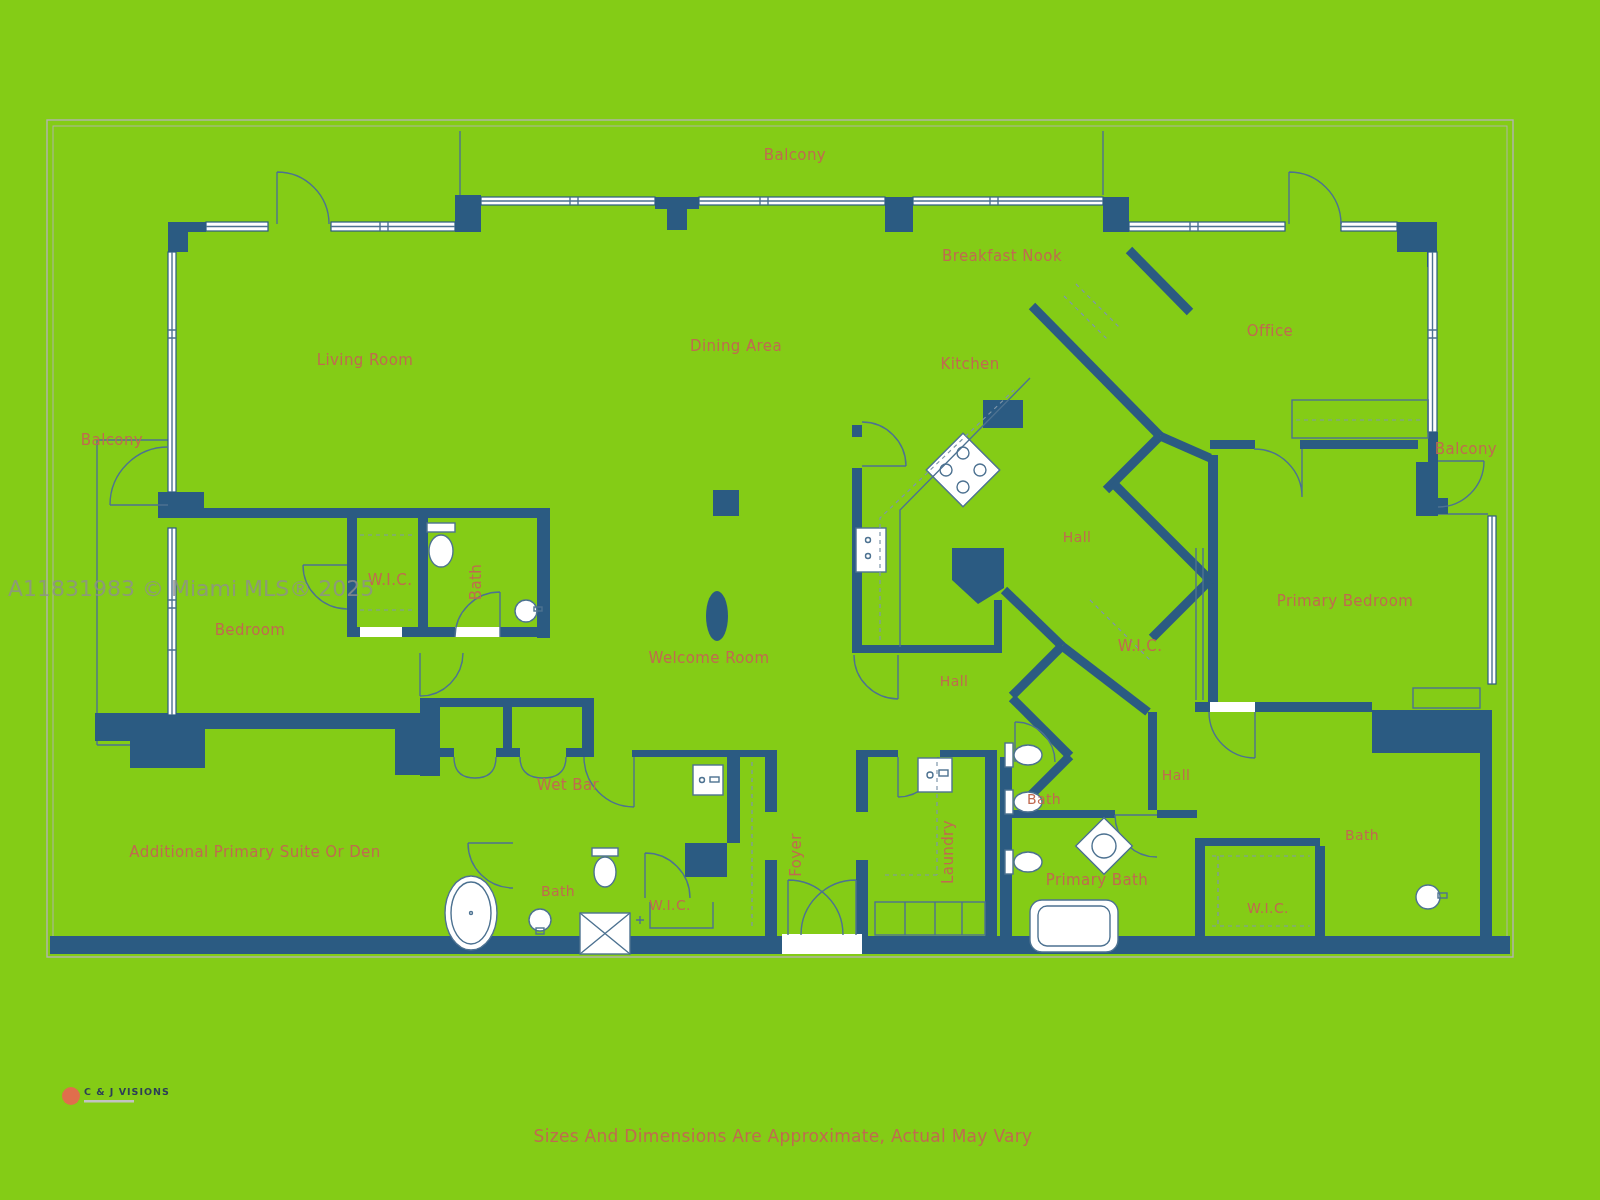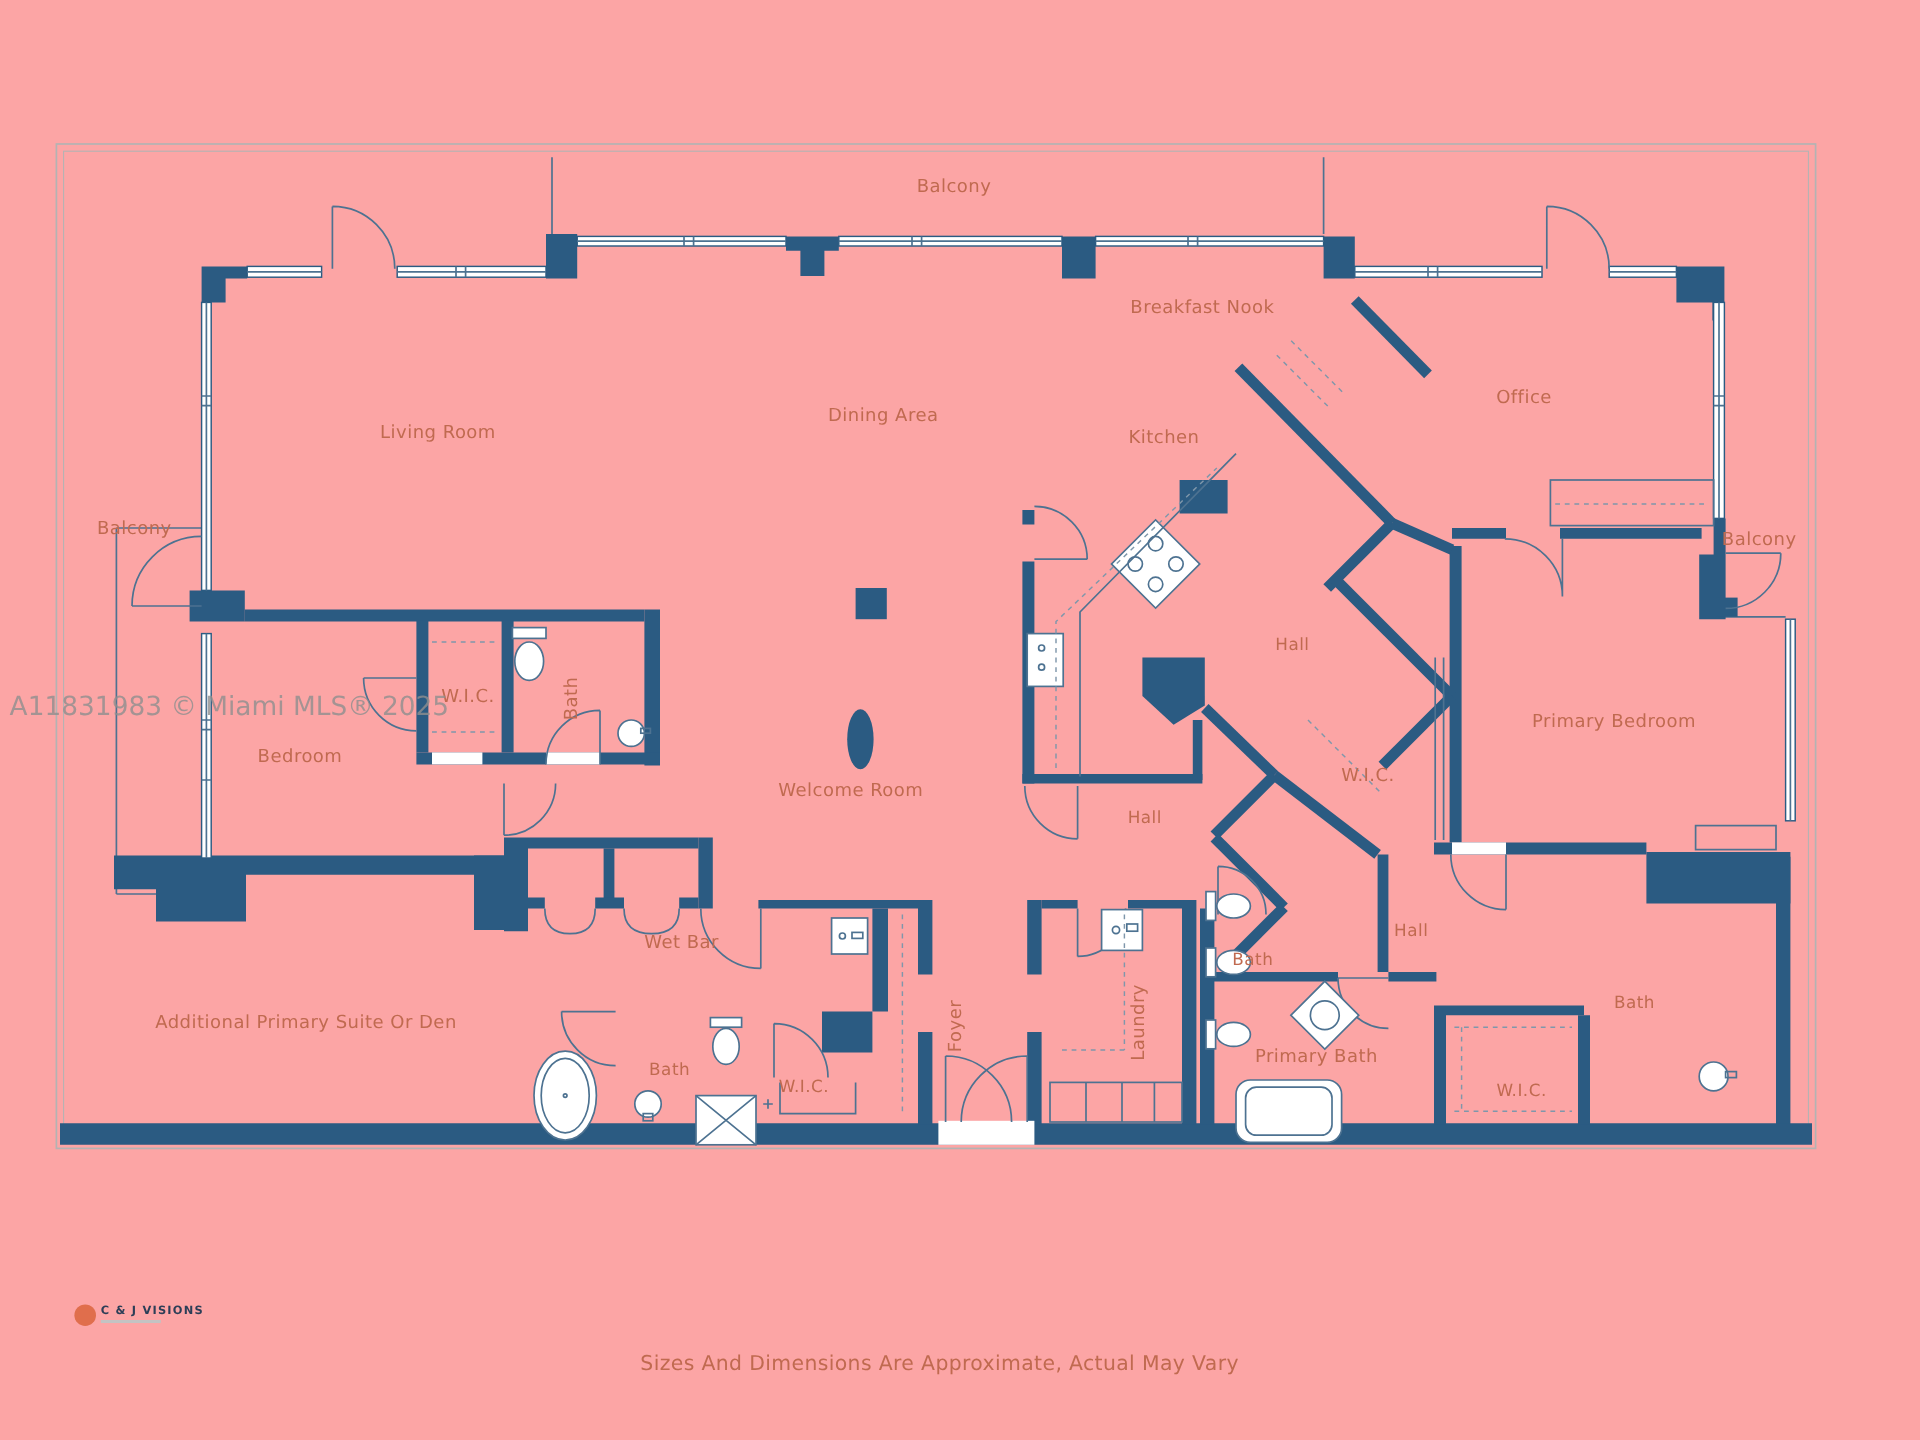--- a/index.html
+++ b/index.html
@@ -1,16 +1,16 @@
 <!DOCTYPE html>
 <html><head>
 <meta charset="utf-8">
 <style>
   html,body{margin:0;padding:0;background:#ffffff;}
-  .stage{position:relative;width:1600px;height:1200px;background:#fca5a5;overflow:hidden;
+  .stage{position:relative;width:1600px;height:1200px;background:#84cc16;overflow:hidden;
          font-family:"DejaVu Sans","Liberation Sans",sans-serif;}
   svg{display:block}
   text{font-family:"DejaVu Sans","Liberation Sans",sans-serif;}
   .room-label{fill:#c06a50;font-size:15px;letter-spacing:.4px;}
   .room-label.small{font-size:14px;}
   .watermark{fill:#8f8f8f;opacity:.8;font-size:22px;}
   .footer-text{fill:#c06a50;font-size:17px;letter-spacing:.3px;}
   .logo-name{fill:#2c3e57;font-size:9.5px;font-weight:bold;letter-spacing:1px;}
   .wall{fill:#2b5b82;stroke:none;}
   .wallstroke{stroke:#2b5b82;stroke-width:9;fill:none;}

